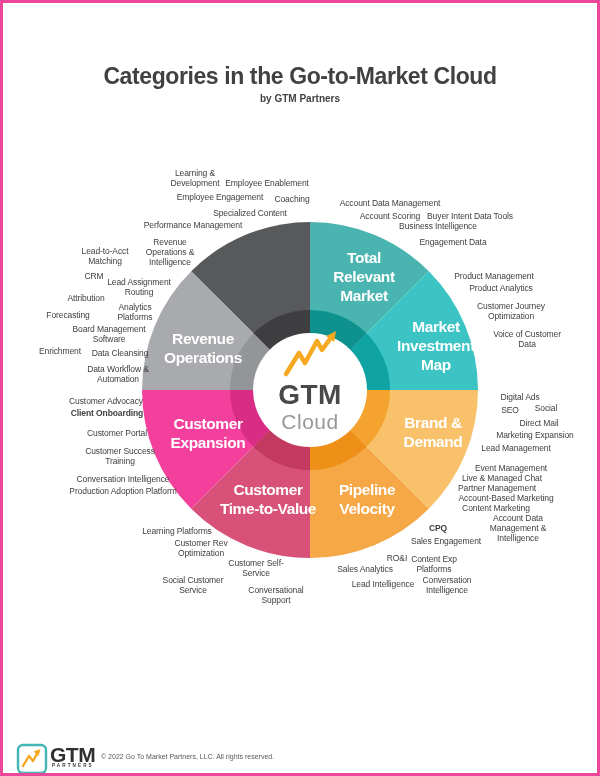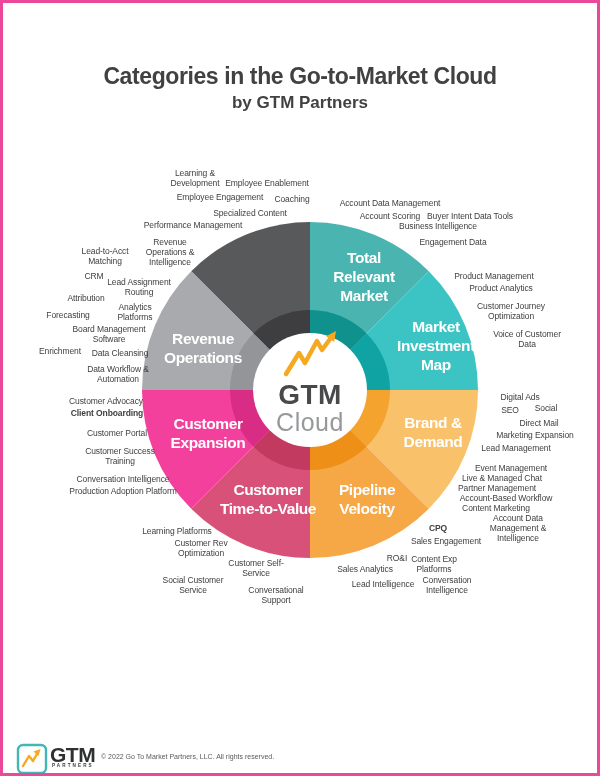--- a/index.html
+++ b/index.html
@@ -3,21 +3,21 @@
 <meta charset="utf-8">
 <style>
   html,body { margin:0; padding:0; background:#f4f4f4; }
   .page {
     position:relative; width:600px; height:776px; margin:0 auto;
     background:#ffffff; border:3px solid #ec4899; box-sizing:border-box;
     font-family:"Liberation Sans", sans-serif; overflow:hidden;
   }
   .header { position:absolute; left:0; right:0; top:60px; text-align:center; }
   .title { font-size:23px; font-weight:700; color:#414042; letter-spacing:-0.4px; }
-  .subtitle { font-size:17px; font-weight:600; color:#414042; margin-top:3px; }
+  .subtitle { font-size:10px; font-weight:600; color:#414042; margin-top:3px; }
 
   .wheel-svg { position:absolute; left:0; top:0; }
 
   .seg-title {
     position:absolute; transform:translate(-50%,-50%); width:max-content;
     color:#ffffff; font-size:15.5px; font-weight:700; line-height:1.22;
     text-align:center; letter-spacing:-0.4px;
   }
   .lbl {
     position:absolute; transform:translate(-50%,-50%); width:max-content;
@@ -25,21 +25,21 @@
     color:#414042; line-height:1.2; letter-spacing:-0.1px;
   }
   .em { font-weight:700; }
 
   .center-brand {
     position:absolute; left:307px; top:392px; transform:translate(-50%,-50%);
     font-size:28px; font-weight:700; color:#48494b; letter-spacing:0.5px;
   }
   .center-product {
     position:absolute; left:307px; top:419px; transform:translate(-50%,-50%);
-    font-size:25px; color:#96989a; letter-spacing:0.5px;
+    font-size:21px; color:#96989a; letter-spacing:0.5px;
   }
 
   .footer-logo-svg { position:absolute; left:13px; top:740px; }
   .footer-gtm {
     position:absolute; left:47px; top:740px; font-size:21px; font-weight:700;
     color:#2f3032; letter-spacing:-0.5px;
   }
   .footer-partners {
     position:absolute; left:49px; top:760px; font-size:4.6px; font-weight:700;
     color:#3a3a3a; letter-spacing:2.1px;
@@ -142,21 +142,21 @@
 
   <div class="lbl" style="left:517px;top:394px">Digital Ads</div>
   <div class="lbl" style="left:507px;top:407px">SEO</div>
   <div class="lbl" style="left:543px;top:405px">Social</div>
   <div class="lbl" style="left:536px;top:420px">Direct Mail</div>
   <div class="lbl" style="left:532px;top:432px">Marketing Expansion</div>
   <div class="lbl" style="left:513px;top:445px">Lead Management</div>
   <div class="lbl" style="left:508px;top:465px">Event Management</div>
   <div class="lbl" style="left:499px;top:475px">Live &amp; Managed Chat</div>
   <div class="lbl" style="left:494px;top:485px">Partner Management</div>
-  <div class="lbl" style="left:503px;top:495px">Account-Based Workflow</div>
+  <div class="lbl" style="left:503px;top:495px">Account-Based Marketing</div>
   <div class="lbl" style="left:493px;top:505px">Content Marketing</div>
   <div class="lbl" style="left:515px;top:525px">Account Data
 Management &amp;
 Intelligence</div>
 
   <div class="lbl em" style="left:435px;top:525px">CPQ</div>
   <div class="lbl" style="left:443px;top:538px">Sales Engagement</div>
   <div class="lbl" style="left:394px;top:555px">RO&amp;I</div>
   <div class="lbl" style="left:431px;top:561px">Content Exp
 Platforms</div>

